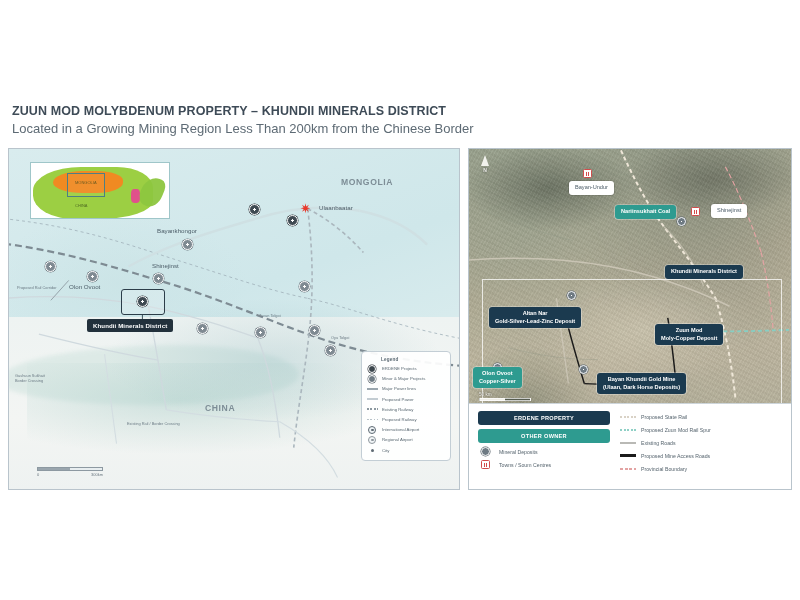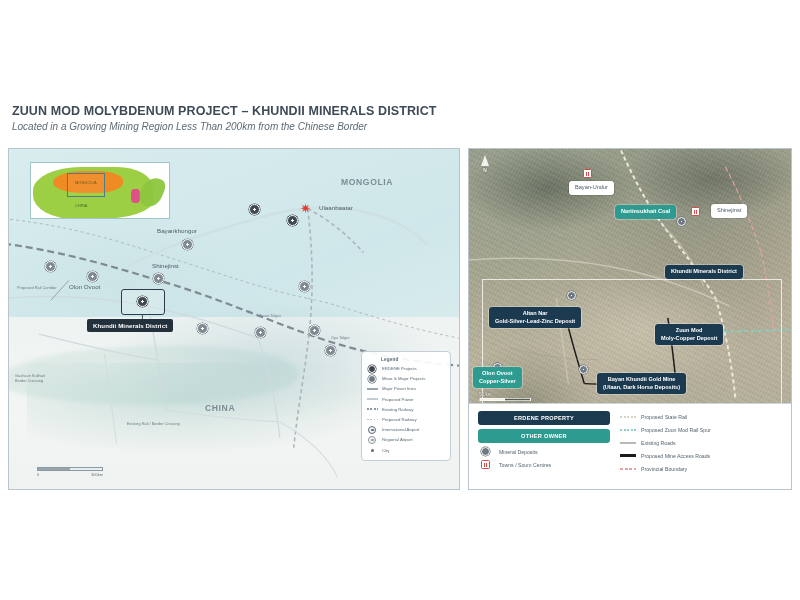--- a/index.html
+++ b/index.html
@@ -10,21 +10,21 @@
   }
   .slide{position:absolute;left:0;top:0;width:800px;height:600px;background:#fff;}
 
   
   .title-block{position:absolute;left:12px;top:104px;width:470px;}
   .slide-title{
     font-size:12.5px;font-weight:bold;letter-spacing:.1px;
     color:#3e4b57;margin:0;white-space:nowrap;
   }
   .slide-sub{
-    font-size:10px;font-style:italic;color:#5d6a74;
+    font-size:13px;color:#5d6a74;
     margin:3px 0 0 0;white-space:nowrap;
   }
   .title-rule{
     position:absolute;left:12px;top:140px;width:420px;height:1px;background:transparent;
   }
 
   
   .map-frame{position:absolute;border:1px solid #b9c4cc;box-sizing:border-box;overflow:hidden;}
   #left-map{left:8px;top:148px;width:452px;height:342px;background:#dfeef0;}
   #right-map{left:468px;top:148px;width:324px;height:342px;background:#f4f4f2;}
@@ -243,21 +243,21 @@
     border:1px solid #d14b4b;box-sizing:border-box;border-radius:1.5px;}
   .rl-town::after{content:"";position:absolute;left:1.5px;top:1.5px;width:4.5px;height:4.5px;
     background:repeating-linear-gradient(90deg,#d14b4b 0 1px,transparent 1px 2px);}
 </style>
 </head>
 <body>
 
 <div class="slide">
 
   <div class="title-block">
-    <div class="slide-title">ZUUN MOD MOLYBDENUM PROJECT – KHUNDII MINERALS DISTRICT</div>
+    <div class="slide-title">ZUUN MOD MOLYBDENUM PROPERTY – KHUNDII MINERALS DISTRICT</div>
     <div class="slide-sub">Located in a Growing Mining Region Less Than 200km from the Chinese Border</div>
   </div>
   <div class="title-rule"></div>
 
   <div class="map-frame" id="left-map">
     <div class="lm-bg"></div>
     <div class="lm-shade2"></div>
     <div class="lm-desert"></div>
     <div class="lm-green"></div>
     <div class="lm-steppe"></div>

